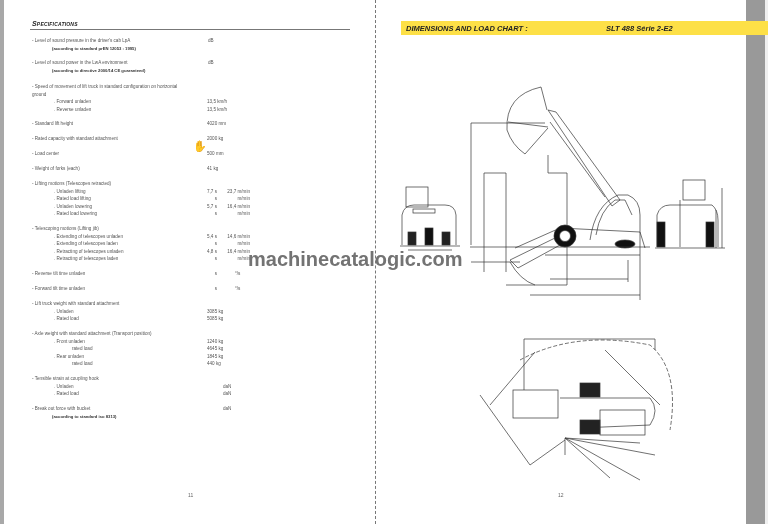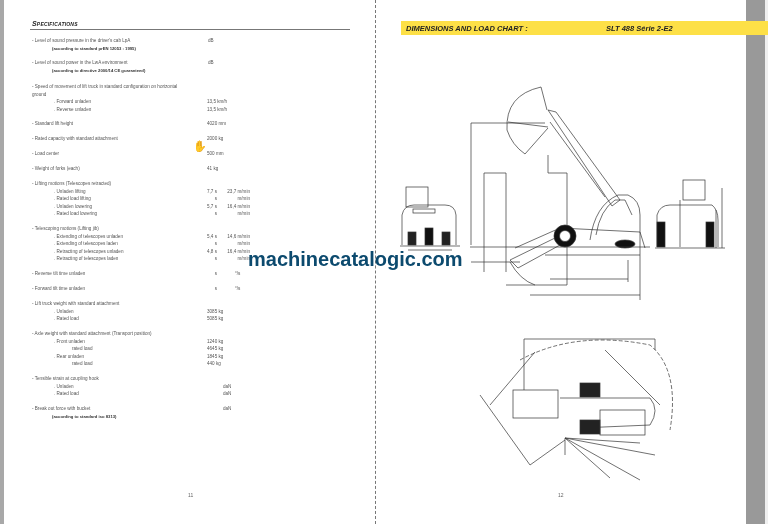--- a/index.html
+++ b/index.html
@@ -19,21 +19,21 @@
   .spec .note { padding-left:20px; font-weight:bold; color:#333; font-size:4.2px; }
   .val { position:absolute; font-size:4.6px; color:#555; white-space:nowrap; line-height:7.5px; }
 
   .pg-num { position:absolute; font-size:5px; color:#666; }
 
   .page-right { position:absolute; left:392px; top:0; width:340px; height:524px; }
   .hdr { position:absolute; left:9px; top:21px; width:374px; height:14px; background:#fde047; }
   .hdr-left { position:absolute; left:5px; top:3px; font-size:7.5px; font-weight:bold; font-style:italic; color:#222; }
   .hdr-right { position:absolute; left:205px; top:3px; font-size:7.5px; font-weight:bold; font-style:italic; color:#222; }
 
-  .watermark { position:absolute; left:248px; top:248px; font-size:20px; font-weight:bold; color:#0c4a6e; letter-spacing:0px; }
+  .watermark { position:absolute; left:248px; top:248px; font-size:20px; font-weight:bold; color:#737373; letter-spacing:0px; }
   .cursor { position:absolute; left:193px; top:140px; font-size:11px; color:#222; }
   svg { position:absolute; }
 </style>
 </head>
 <body>
 
 <div class="left-bar"></div>
 <div class="divider"></div>
 <div class="right-bar"></div>
 <div class="right-strip"></div>

